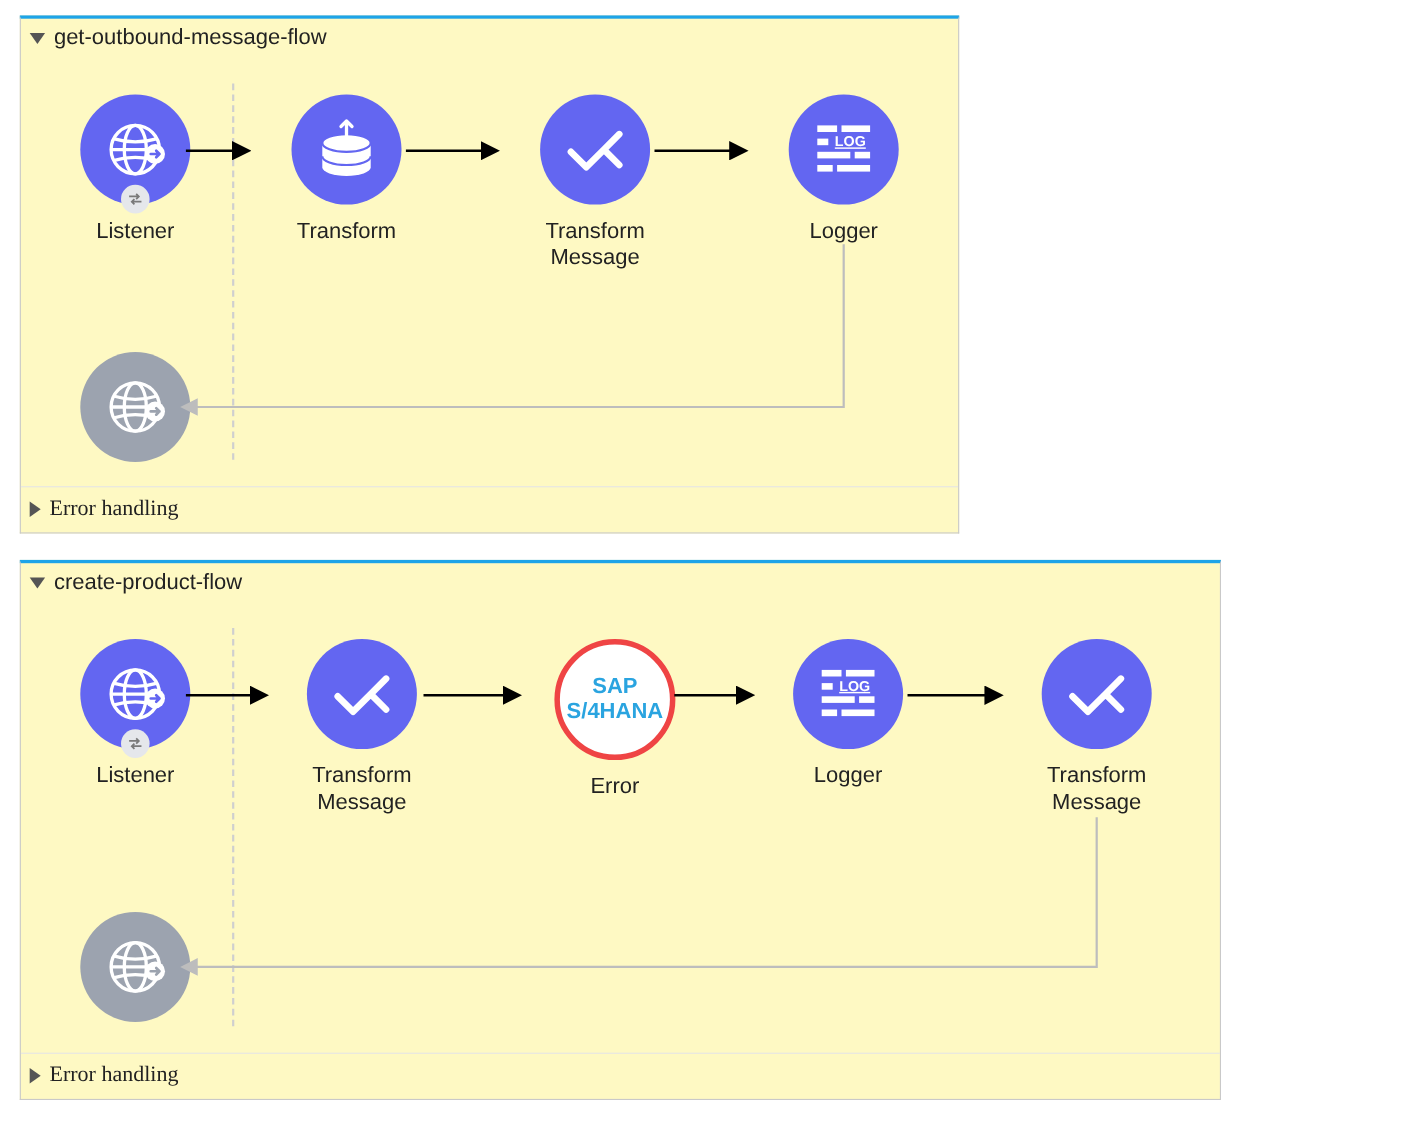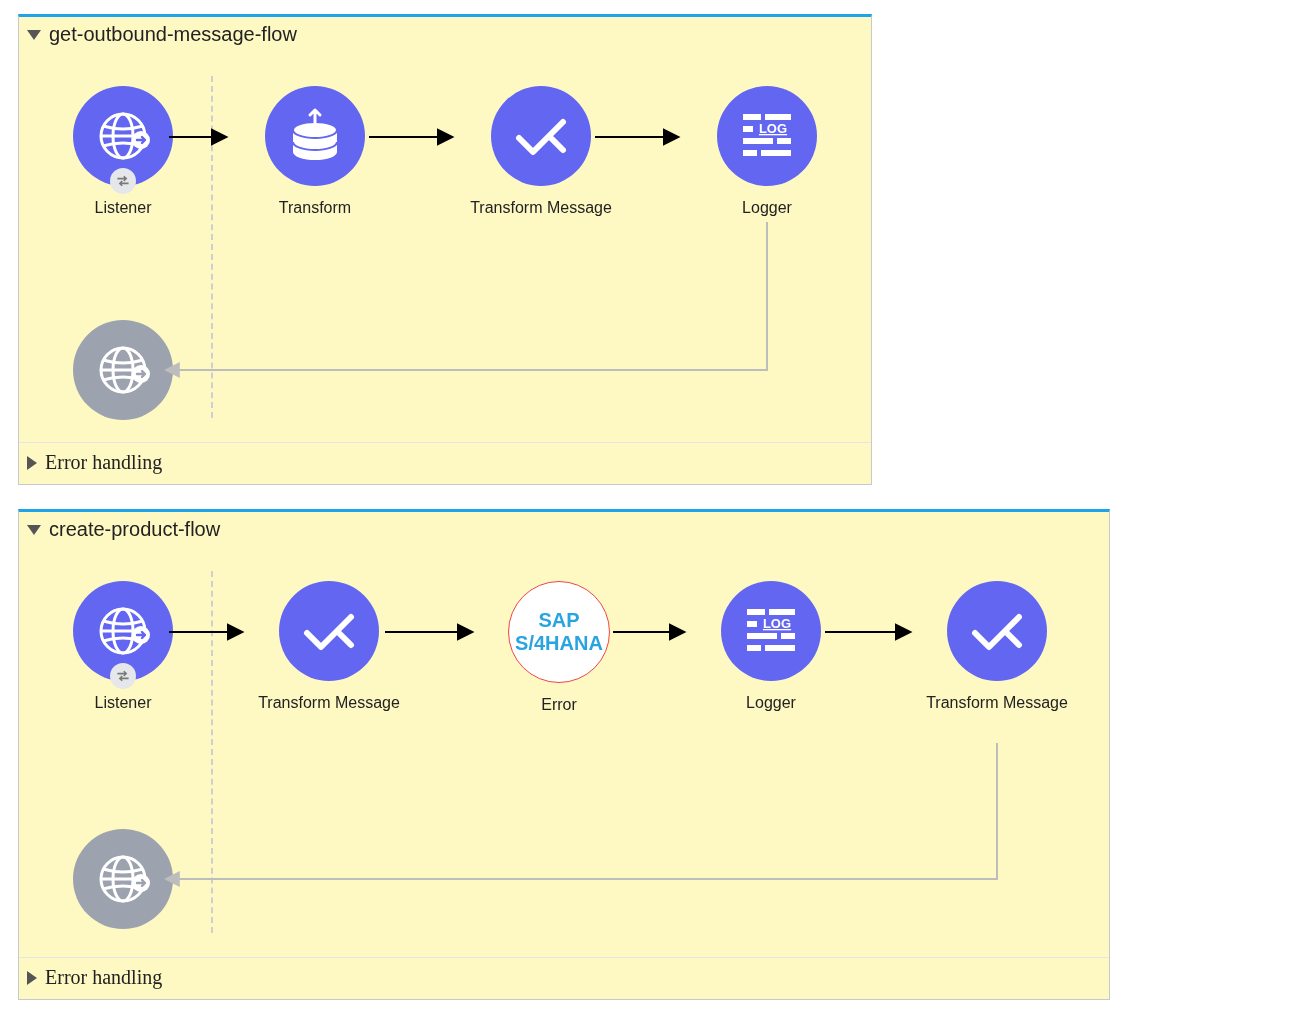--- a/index.html
+++ b/index.html
@@ -39,22 +39,22 @@
     text-align:center;
   }
   .circle{
     width:100px;height:100px;border-radius:50%;
     background:var(--mule-blue);
     margin:0 auto 12px auto;
     display:flex;align-items:center;justify-content:center;
     position:relative;
   }
   .circle.gray{background:var(--mule-gray);}
-  .circle.white{background:#fff;border:1px solid #ef4444;}
-  .label{font-size:16px;line-height:1.2;}
+  .circle.white{background:#fff;border:5px solid #ef4444;}
+  .label{font-size:20px;line-height:1.2;}
   .badge{
     position:absolute;bottom:-8px;left:50%;transform:translateX(-50%);
     width:26px;height:26px;border-radius:50%;background:#e5e7eb;
     display:flex;align-items:center;justify-content:center;
   }
   .badge svg{width:16px;height:16px;stroke:#7a7a7a;fill:none;stroke-width:2;}
   .sap-text{color:var(--sap);font-weight:700;font-size:20px;line-height:1.15;text-align:center;}
   svg.abs{position:absolute;overflow:visible;}
   .err-section{
     display:flex;align-items:center;gap:8px;

